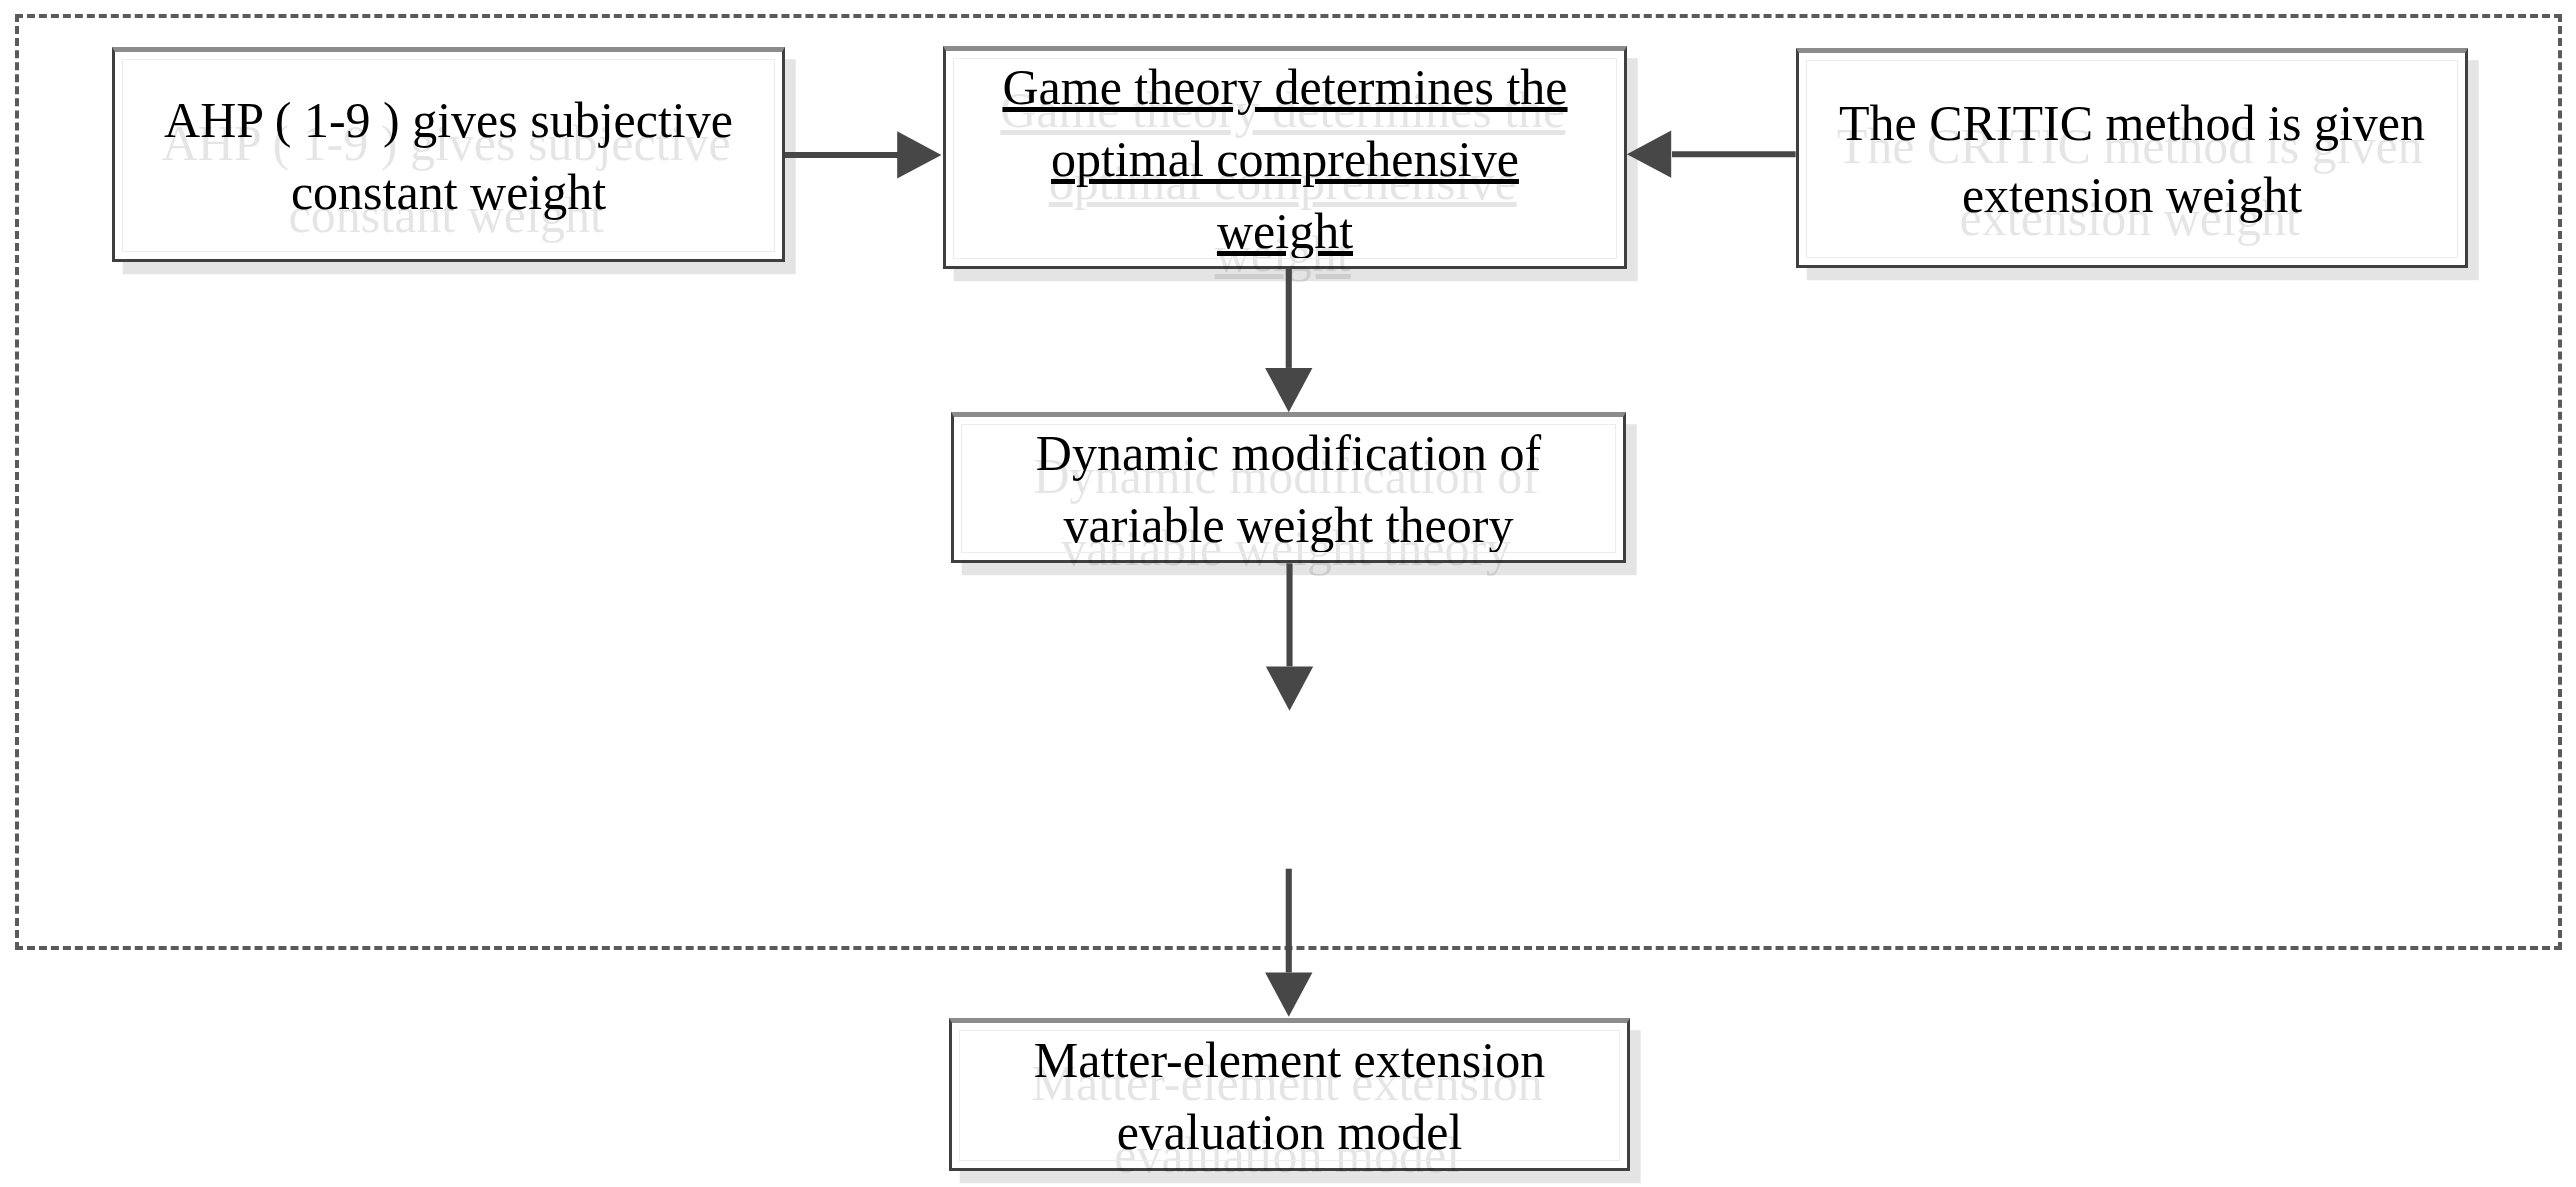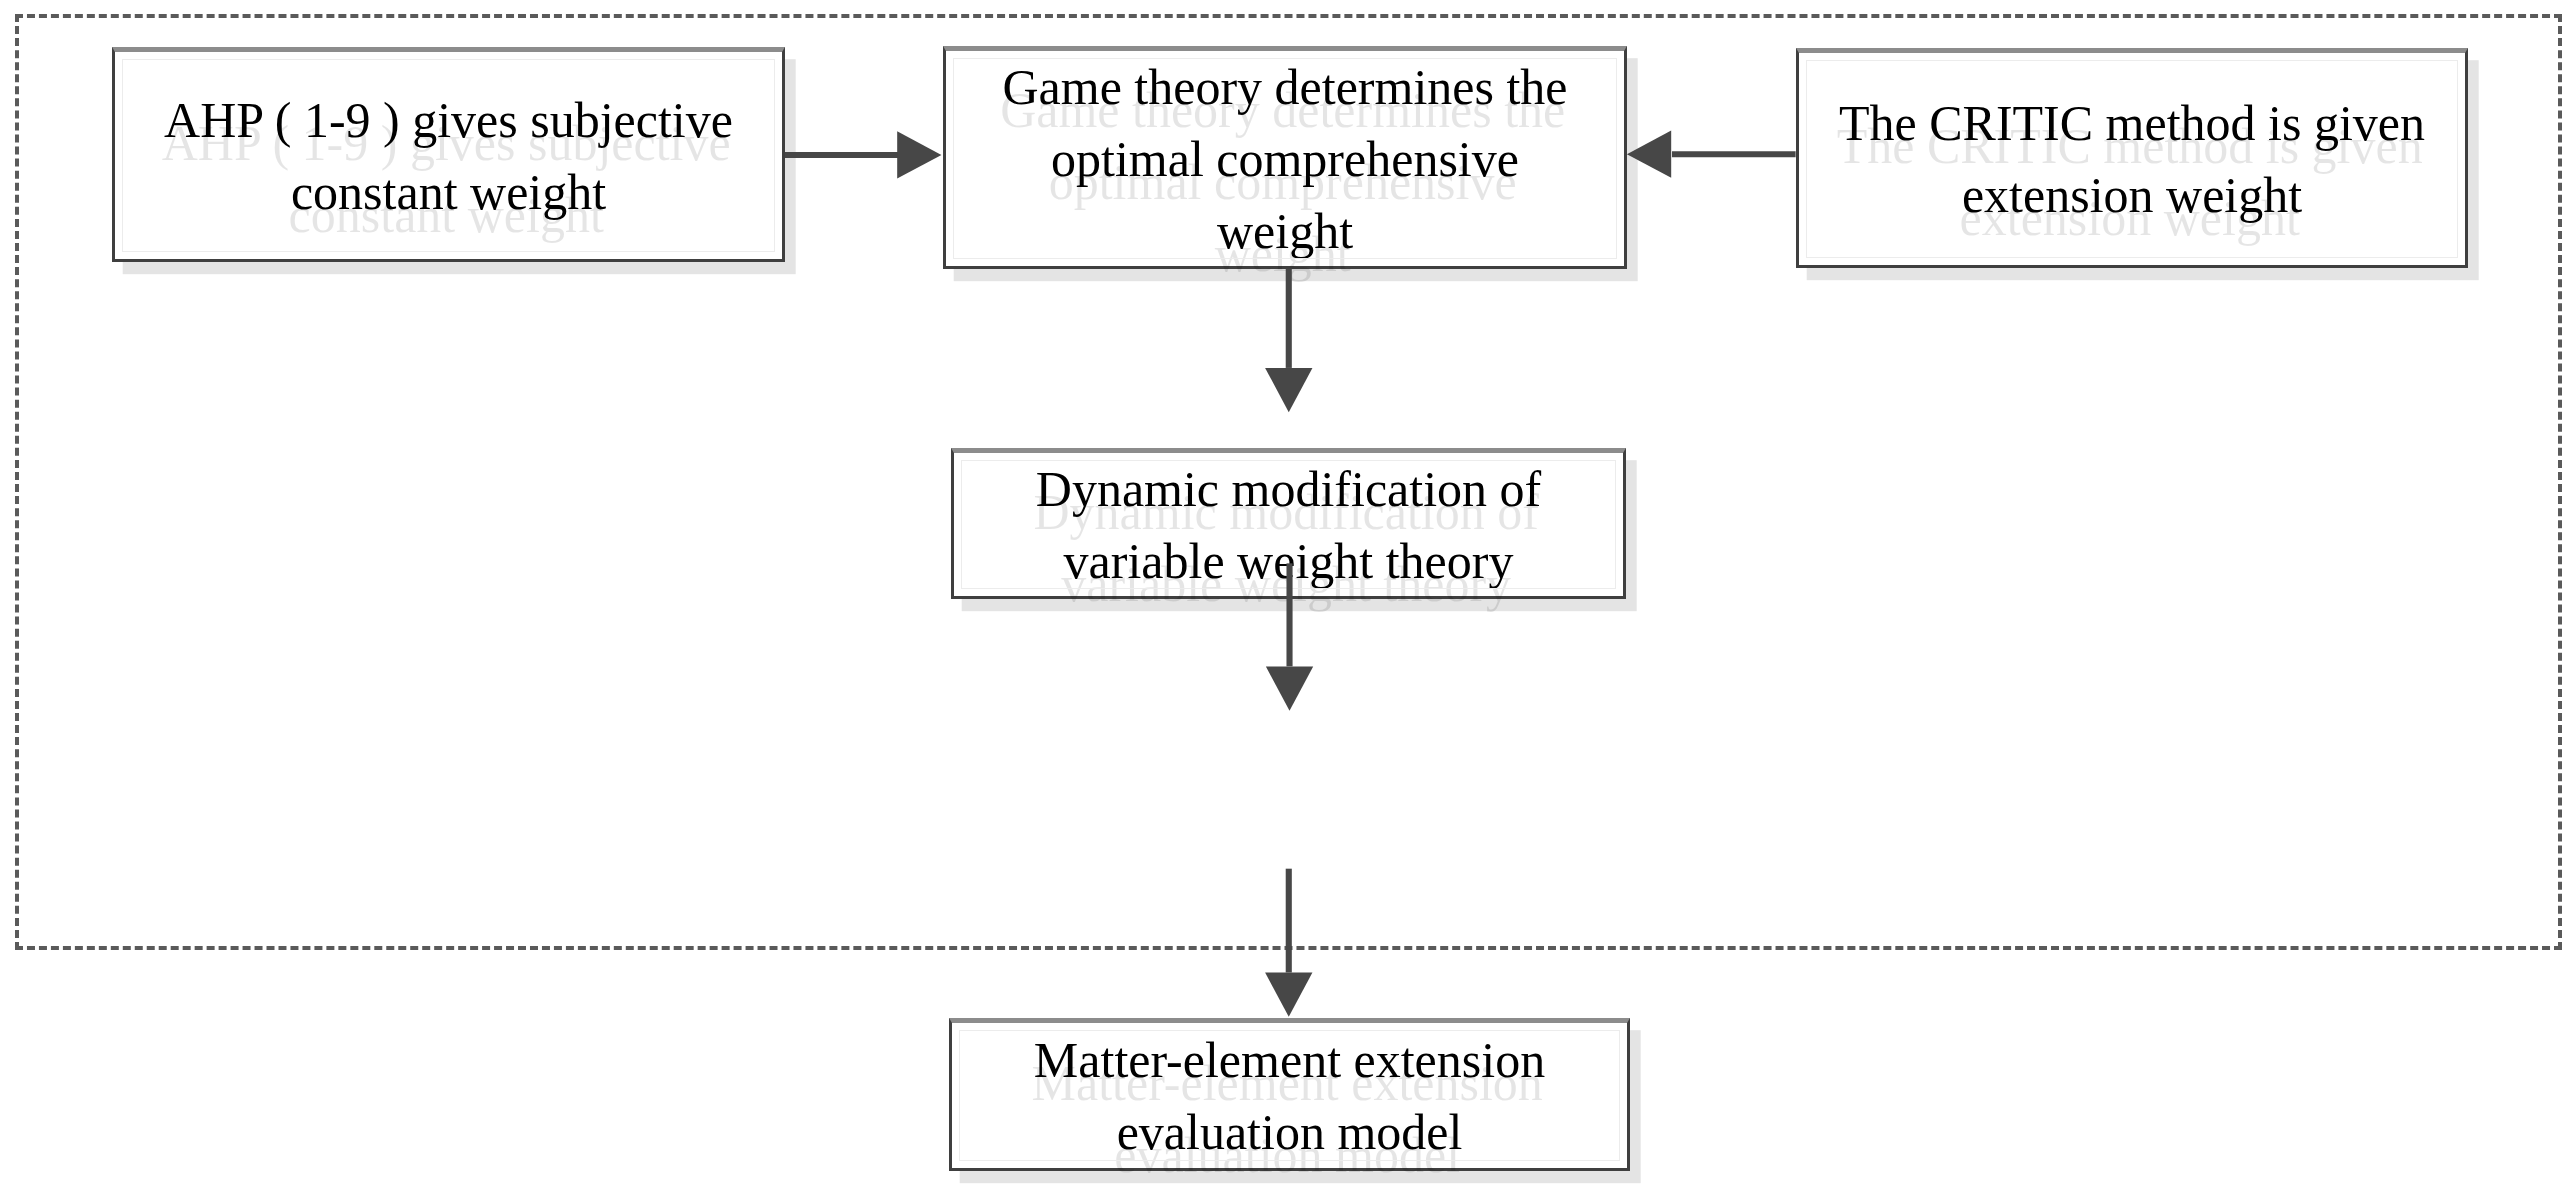--- a/index.html
+++ b/index.html
@@ -62,27 +62,27 @@
     pointer-events: none;
   }
   .box .label {
     display: block;
     text-shadow: -2.3px 23px 0 rgba(0, 0, 0, 0.10);
   }
 
   .box-1 { left: 112px;  top: 47px;   width: 673px; height: 215px; }
   .box-2 { left: 943px; top: 46px;   width: 684px; height: 223px; }
   .box-3 { left: 1796px; top: 48px;   width: 672px; height: 220px; }
-  .box-4 { left: 951px; top: 412px;  width: 675px; height: 151px; margin-top: 36px; }
+  .box-4 { left: 951px; top: 412px;  width: 675px; height: 151px; }
   .box-5 { left: 951px; top: 712px;  width: 676px; height: 157px; }
   .box-6 { left: 949px; top: 1018px; width: 681px; height: 153px; }
 
   
   .box-1 .label { max-width: 661px; }
-  .box-2 .label { max-width: 596px; }
+  .box-2 .label { max-width: 596px; text-decoration: underline; }
   .box-3 .label { max-width: 667px; }
   .box-4 .label { max-width: 667px; }
   .box-5 .label { max-width: 527px; }
   .box-6 .label { max-width: 675px; }
 
   
   svg.arrows {
     position: absolute;
     left: 0;
     top: 0;

